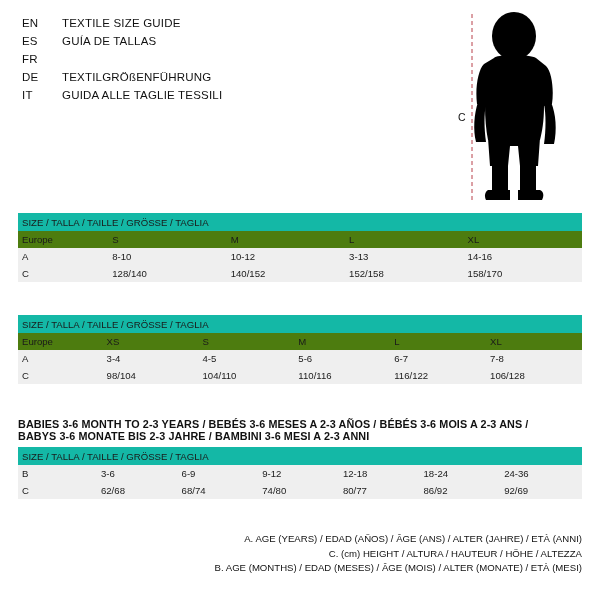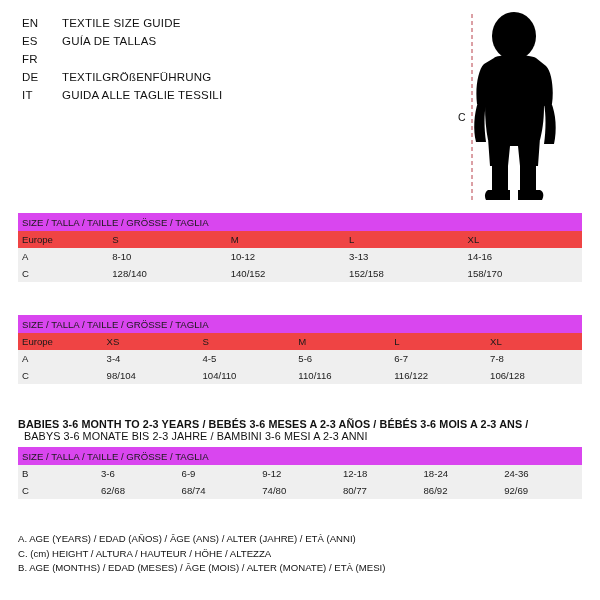--- a/index.html
+++ b/index.html
@@ -75,59 +75,58 @@
   }
   .section-title {
     font-size: 10.8px;
     font-weight: bold;
     color: #111;
     margin-bottom: 5px;
     letter-spacing: 0.1px;
   }
   .section-title .sub {
     display: block;
-    font-weight: normal;
-    margin-left: 6px;
+    font-weight: bold;
   }
   table.size-table {
     border-collapse: collapse;
     width: 100%;
     table-layout: fixed;
   }
   table.size-table td, table.size-table th {
     font-size: 9.6px;
     font-weight: normal;
     text-align: left;
     padding: 3px 0 3px 4px;
     color: #1a1a1a;
     border: none;
   }
   table.size-table tr.head-row td {
-    background: #d946ef;
+    background: #14b8a6;
     font-size: 9.6px;
     padding: 3.5px 0 3.5px 4px;
   }
   table.size-table tr.band td {
     background: #efefef;
   }
   table.size-table tr.plain td {
-    background: #ef4444;
+    background: #4d7c0f;
     margin-left: 32px;
   }
 
   
   .legend {
     position: absolute;
     left: 18px;
     width: 564px;
     font-size: 9.6px;
     line-height: 14.5px;
     color: #111;
   }
-  .legend div { white-space: nowrap; }
+  .legend div { white-space: nowrap; text-align: right; }
 </style>
 </head>
 <body>
 
 <div class="page">
 
   <div class="lang-block">
     <div class="lang-row">
       <span class="lang-code">EN</span>
       <span class="lang-text">TEXTILE SIZE GUIDE</span>

